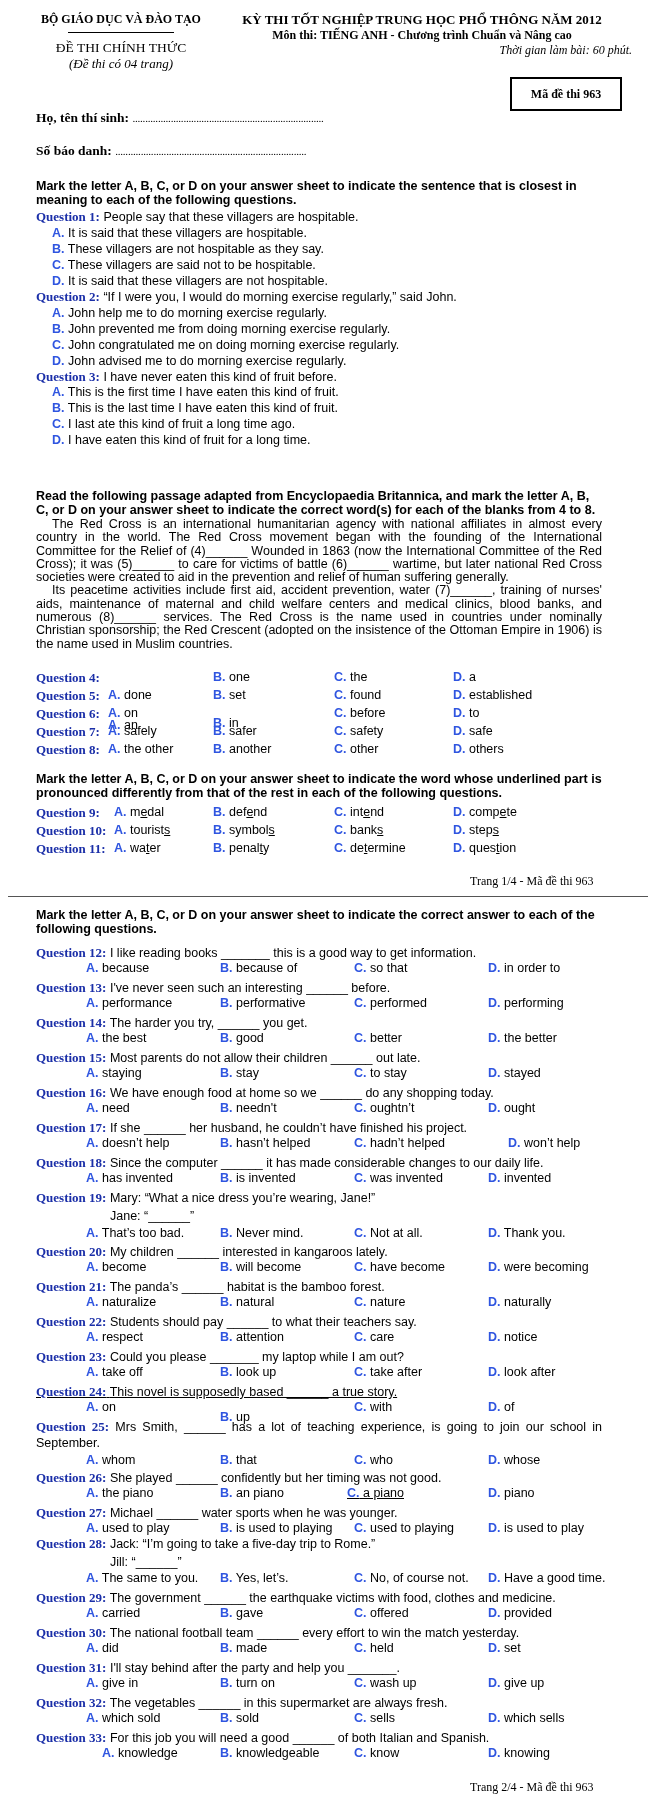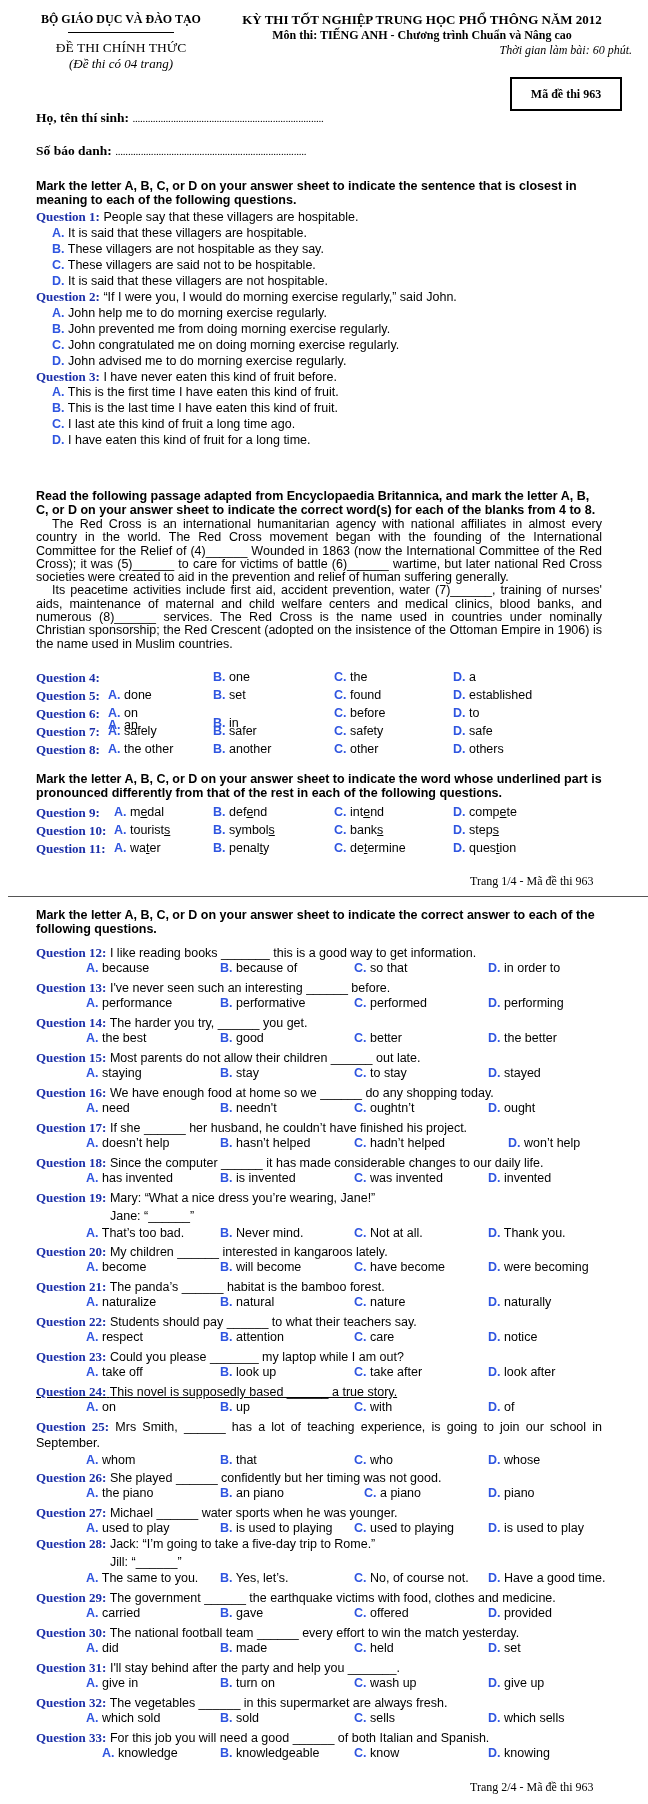--- a/index.html
+++ b/index.html
@@ -231,36 +231,36 @@
     <div class="abs q sans" style="top: 1349px;"><span class="qlabel">Question 23:</span> <span>Could you please _______ my laptop while I am out?</span></div>
     <div class="abs row4" style="top: 1365px; left: 36px; height: 15px;">
       <span class="opt sans c" style="left: 50px;"><span class="olabel">A.</span> <span>take off</span></span>
       <span class="opt sans c" style="left: 184px;"><span class="olabel">B.</span> <span>look up</span></span>
       <span class="opt sans c" style="left: 318px;"><span class="olabel">C.</span> <span>take after</span></span>
       <span class="opt sans c" style="left: 452px;"><span class="olabel">D.</span> <span>look after</span></span>
     </div>
     <div class="abs q sans" style="top: 1384px; text-decoration: underline;"><span class="qlabel">Question 24:</span> <span>This novel is supposedly based ______ a true story.</span></div>
     <div class="abs row4" style="top: 1400px; left: 36px; height: 15px;">
       <span class="opt sans c" style="left: 50px;"><span class="olabel">A.</span> <span>on</span></span>
-      <span class="opt sans c" style="left: 184px;"><span class="olabel">B.</span> <span>up</span></span>
+      <span class="opt sans c" style="left: 184px; margin-top: 10px;"><span class="olabel">B.</span> <span>up</span></span>
       <span class="opt sans c" style="left: 318px;"><span class="olabel">C.</span> <span>with</span></span>
       <span class="opt sans c" style="left: 452px;"><span class="olabel">D.</span> <span>of</span></span>
     </div>
     <div class="abs q sans" style="top: 1419px; white-space: normal; text-align: justify; line-height: 16px; width: 566px;"><span class="qlabel">Question 25:</span> <span>Mrs Smith, ______ has a lot of teaching experience, is going to join our school in September.</span></div>
     <div class="abs row4" style="top: 1453px; left: 36px; height: 15px;">
       <span class="opt sans c" style="left: 50px;"><span class="olabel">A.</span> <span>whom</span></span>
       <span class="opt sans c" style="left: 184px;"><span class="olabel">B.</span> <span>that</span></span>
       <span class="opt sans c" style="left: 318px;"><span class="olabel">C.</span> <span>who</span></span>
       <span class="opt sans c" style="left: 452px;"><span class="olabel">D.</span> <span>whose</span></span>
     </div>
     <div class="abs q sans" style="top: 1470px;"><span class="qlabel">Question 26:</span> <span>She played ______ confidently but her timing was not good.</span></div>
     <div class="abs row4" style="top: 1486px; left: 36px; height: 15px;">
       <span class="opt sans c" style="left: 50px;"><span class="olabel">A.</span> <span>the piano</span></span>
       <span class="opt sans c" style="left: 184px;"><span class="olabel">B.</span> <span>an piano</span></span>
-      <span class="opt sans c" style="left: 328px;"><span class="olabel">C.</span> <span>a piano</span></span>
+      <span class="opt sans c" style="left: 311px; text-decoration: underline;"><span class="olabel">C.</span> <span>a piano</span></span>
       <span class="opt sans c" style="left: 452px;"><span class="olabel">D.</span> <span>piano</span></span>
     </div>
     <div class="abs q sans" style="top: 1505px;"><span class="qlabel">Question 27:</span> <span>Michael ______ water sports when he was younger.</span></div>
     <div class="abs row4" style="top: 1521px; left: 36px; height: 15px;">
       <span class="opt sans c" style="left: 50px;"><span class="olabel">A.</span> <span>used to play</span></span>
       <span class="opt sans c" style="left: 184px;"><span class="olabel">B.</span> <span>is used to playing</span></span>
       <span class="opt sans c" style="left: 318px;"><span class="olabel">C.</span> <span>used to playing</span></span>
       <span class="opt sans c" style="left: 452px;"><span class="olabel">D.</span> <span>is used to play</span></span>
     </div>
     <div class="abs q sans" style="top: 1536px;"><span class="qlabel">Question 28:</span> <span>Jack: “I’m going to take a five-day trip to Rome.”</span></div>

